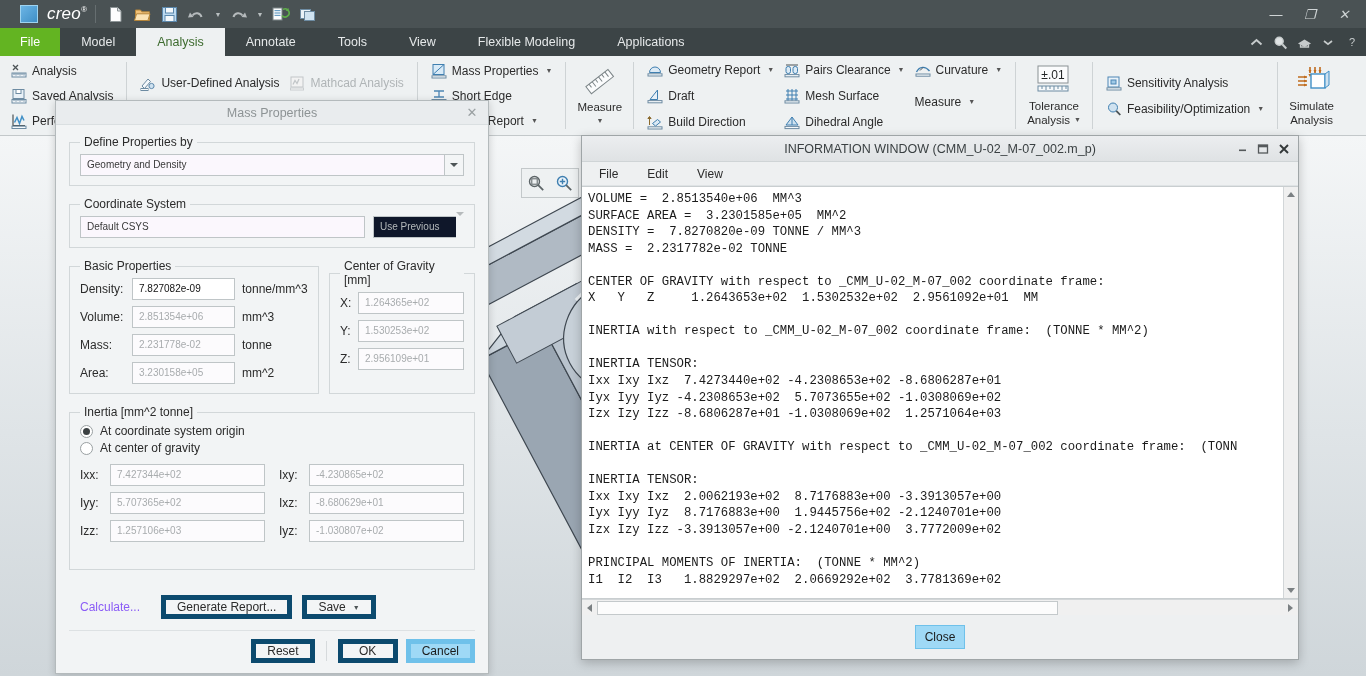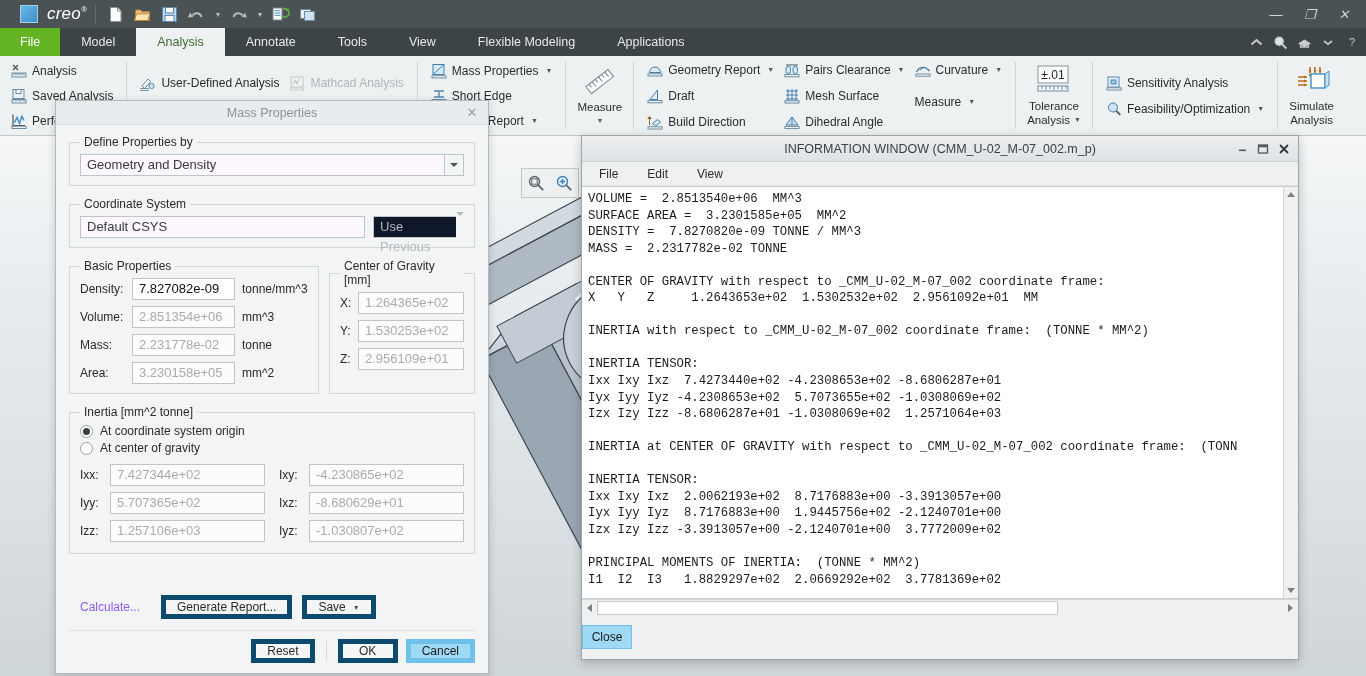--- a/index.html
+++ b/index.html
@@ -102,21 +102,21 @@
     width:16px;height:16px;display:flex;align-items:center;justify-content:center;}
   .mp-body{flex:1;padding:10px 13px 0 13px;overflow:hidden;}
 
   fieldset.grp{
     border:1px solid #d2d7d9;border-radius:0;margin:0 0 11px 0;padding:5px 10px 9px 10px;
   }
   fieldset.grp > legend{padding:0 4px;font-size:12px;color:#2b2b2b;}
 
   .txt{
     height:22px;border:1px solid #bfc5c7;background:#fff;padding:0 6px;
-    font-size:13px;color:#111;line-height:20px;font-family:"Liberation Sans",sans-serif;
+    font-size:10px;color:#111;line-height:20px;font-family:"Liberation Sans",sans-serif;
   }
   .txt.ro{background:#fcfbfd;color:#a8acae;}
   .txt.lav{background:#fbf7fd;color:#3a3a3a;}
   .combo{display:flex;width:100%;}
   .combo .txt{flex:1;border-right:none;}
   .combo .arrow{
     width:20px;height:22px;border:1px solid #bfc5c7;background:#f3f5f6;
     display:flex;align-items:center;justify-content:center;cursor:pointer;
   }
   .caret-dn{width:0;height:0;border-left:4px solid transparent;border-right:4px solid transparent;
@@ -181,21 +181,21 @@
   .sarrow{width:15px;height:15px;display:flex;align-items:center;justify-content:center;
     background:#f0f0f0;cursor:pointer;}
   .tri-up{width:0;height:0;border-left:4px solid transparent;border-right:4px solid transparent;border-bottom:5px solid #7b8083;}
   .tri-dn{width:0;height:0;border-left:4px solid transparent;border-right:4px solid transparent;border-top:5px solid #7b8083;}
   .tri-lf{width:0;height:0;border-top:4px solid transparent;border-bottom:4px solid transparent;border-right:5px solid #7b8083;}
   .tri-rt{width:0;height:0;border-top:4px solid transparent;border-bottom:4px solid transparent;border-left:5px solid #7b8083;}
   .hscroll{
     height:16px;background:#f0f0f0;border-top:1px solid #d2d6d8;display:flex;align-items:center;
   }
   .hthumb{height:14px;background:#fcfcfc;border:1px solid #c4c9cb;}
-  .iw-foot{height:44px;display:flex;align-items:center;justify-content:flex-start;background:#eef0f1;}
+  .iw-foot{height:44px;display:flex;align-items:center;justify-content:center;background:#eef0f1;}
   .btn-close{
     width:50px;height:24px;background:#9fd9f6;border:1px solid #6fc1ea;
     font-size:12px;color:#1b1b1b;display:flex;align-items:center;justify-content:center;cursor:pointer;
   }
 </style>
 </head>
 <body>
 
 <div id="app">
 
@@ -687,21 +687,21 @@
             <label style="width:18px;">Y:</label>
             <div class="txt ro" style="flex:1;">1.530253e+02</div>
           </div>
           <div class="row" style="margin-bottom:0;">
             <label style="width:18px;">Z:</label>
             <div class="txt ro" style="flex:1;">2.956109e+01</div>
           </div>
         </fieldset>
       </div>
 
-      <fieldset class="grp" style="padding-bottom:11px;">
+      <fieldset class="grp" style="padding-bottom:27px;">
         <legend>Inertia [mm^2 tonne]</legend>
         <div class="radio-row">
           <span class="radio">
               <span class="dot"></span>
             </span>
           <span>At coordinate system origin</span>
         </div>
         <div class="radio-row" style="margin-bottom:9px;">
           <span class="radio"></span>
           <span>At center of gravity</span>

